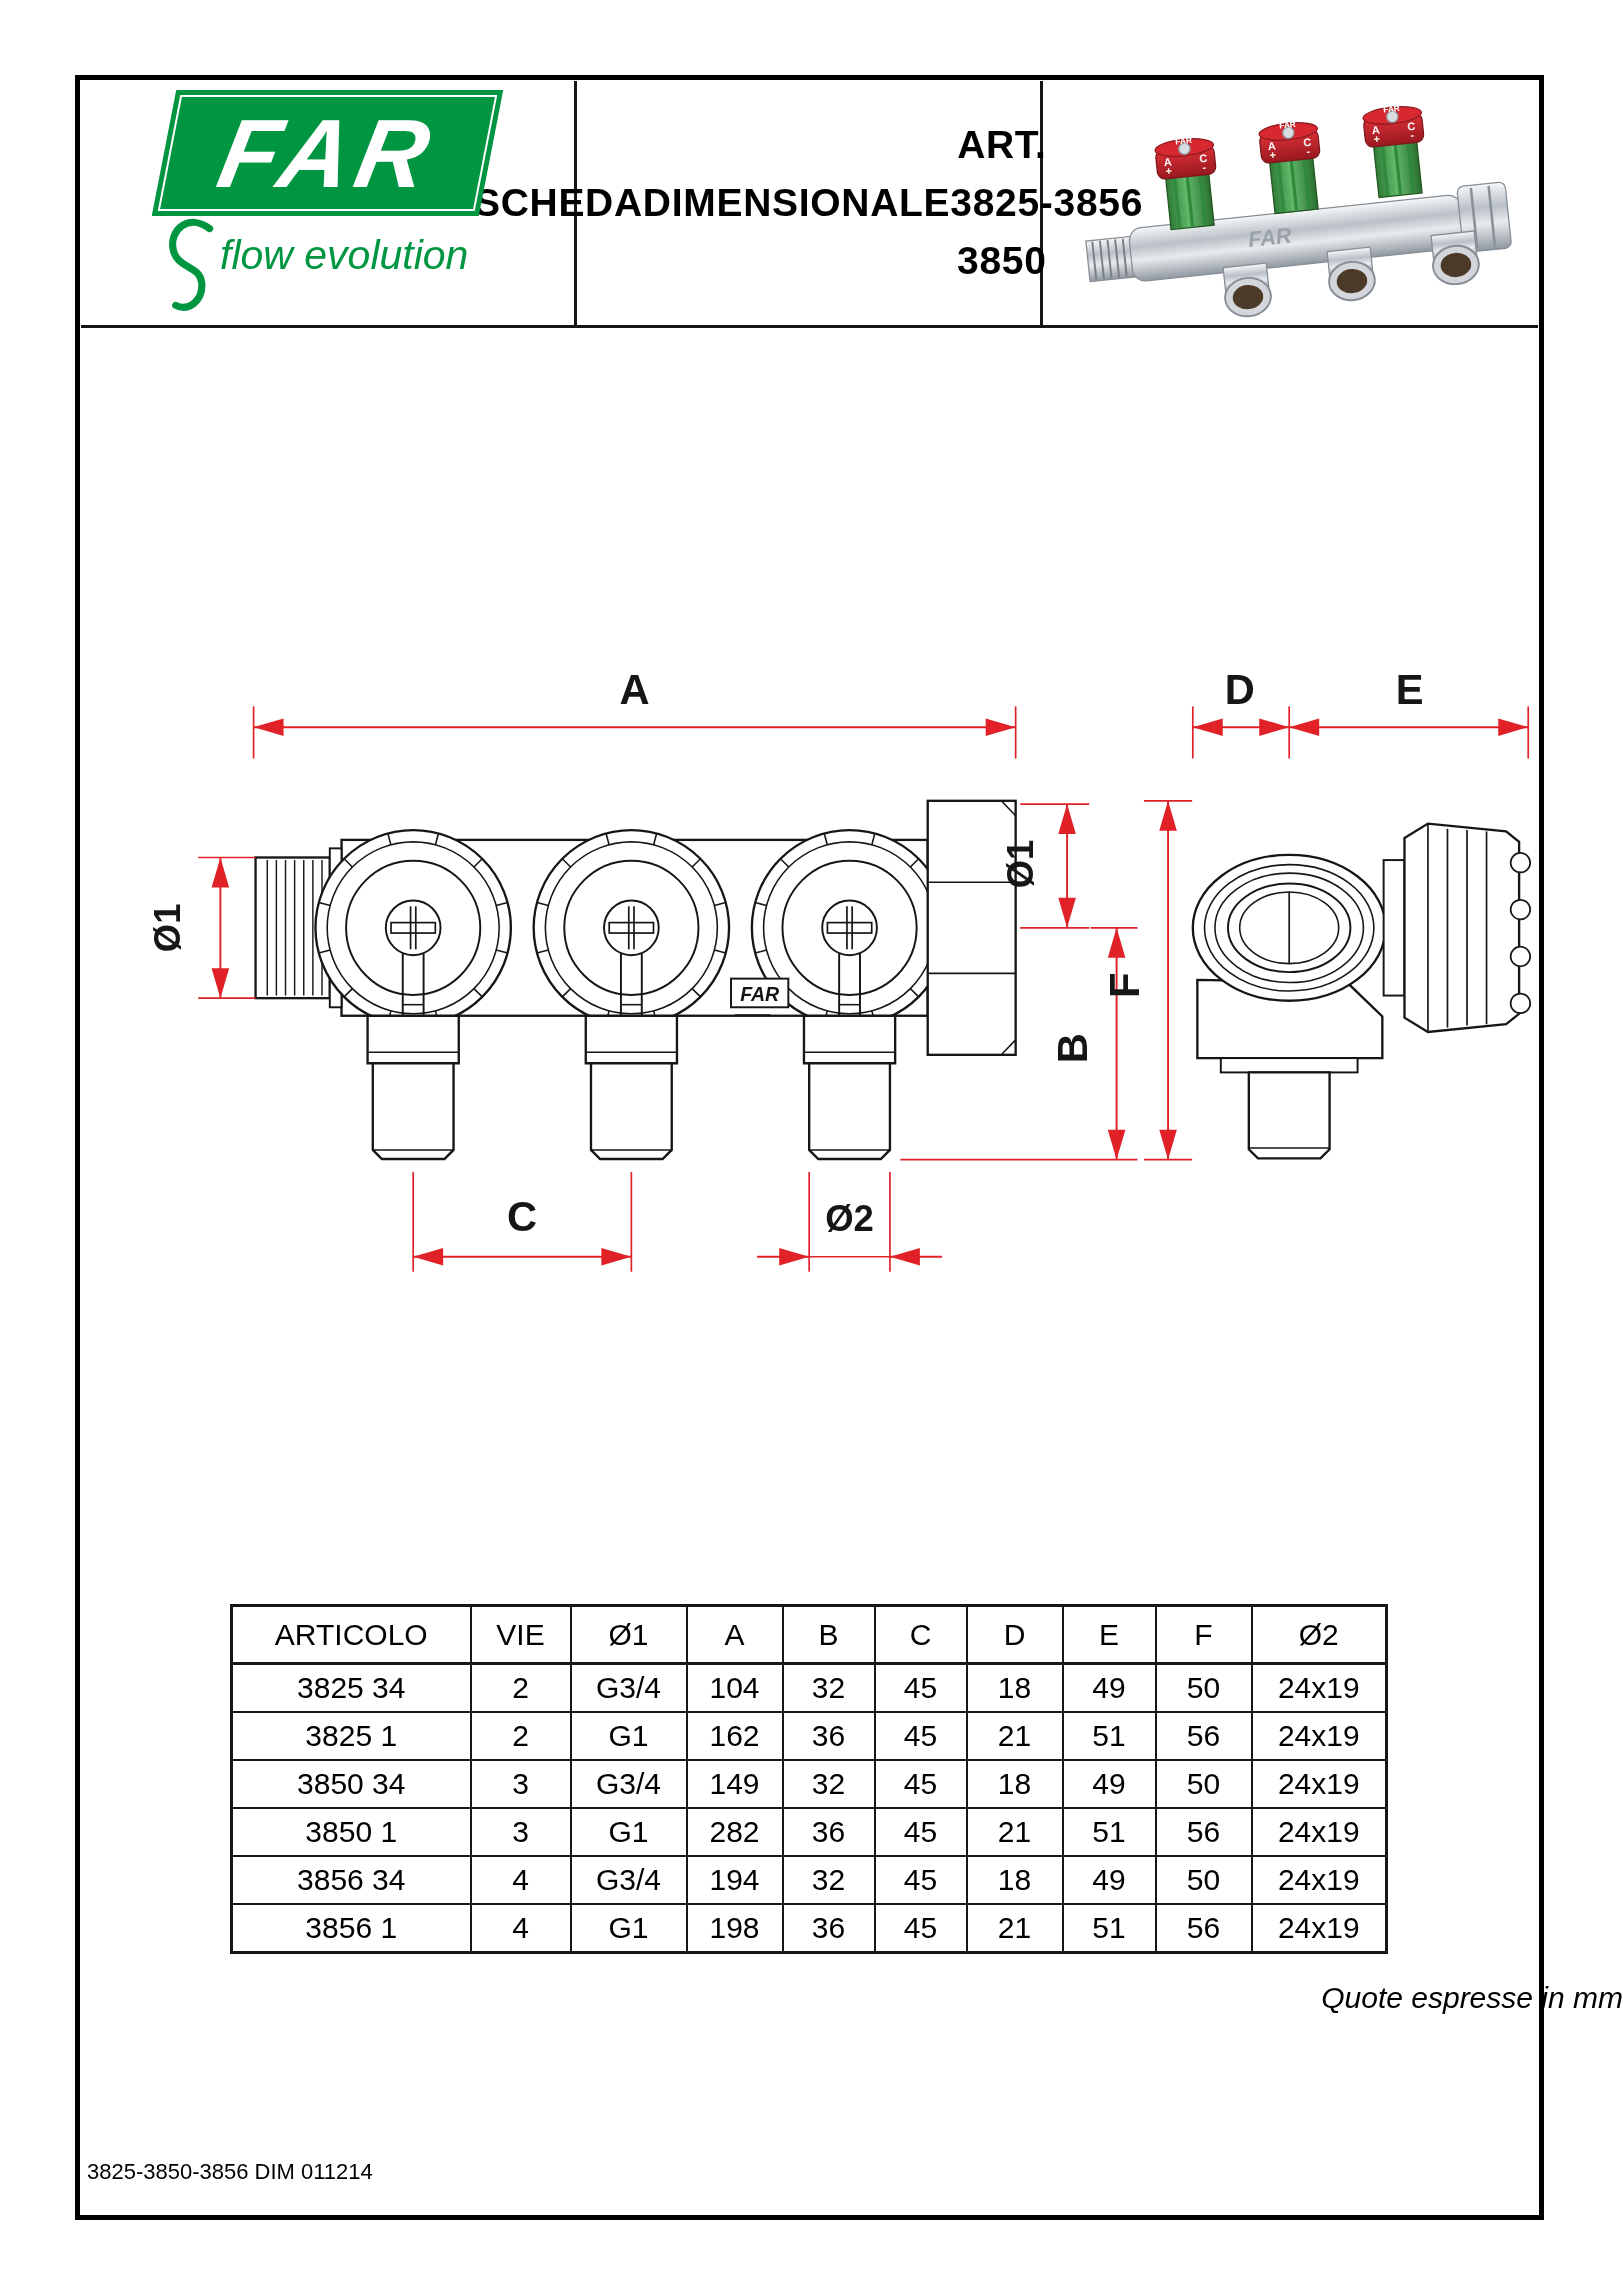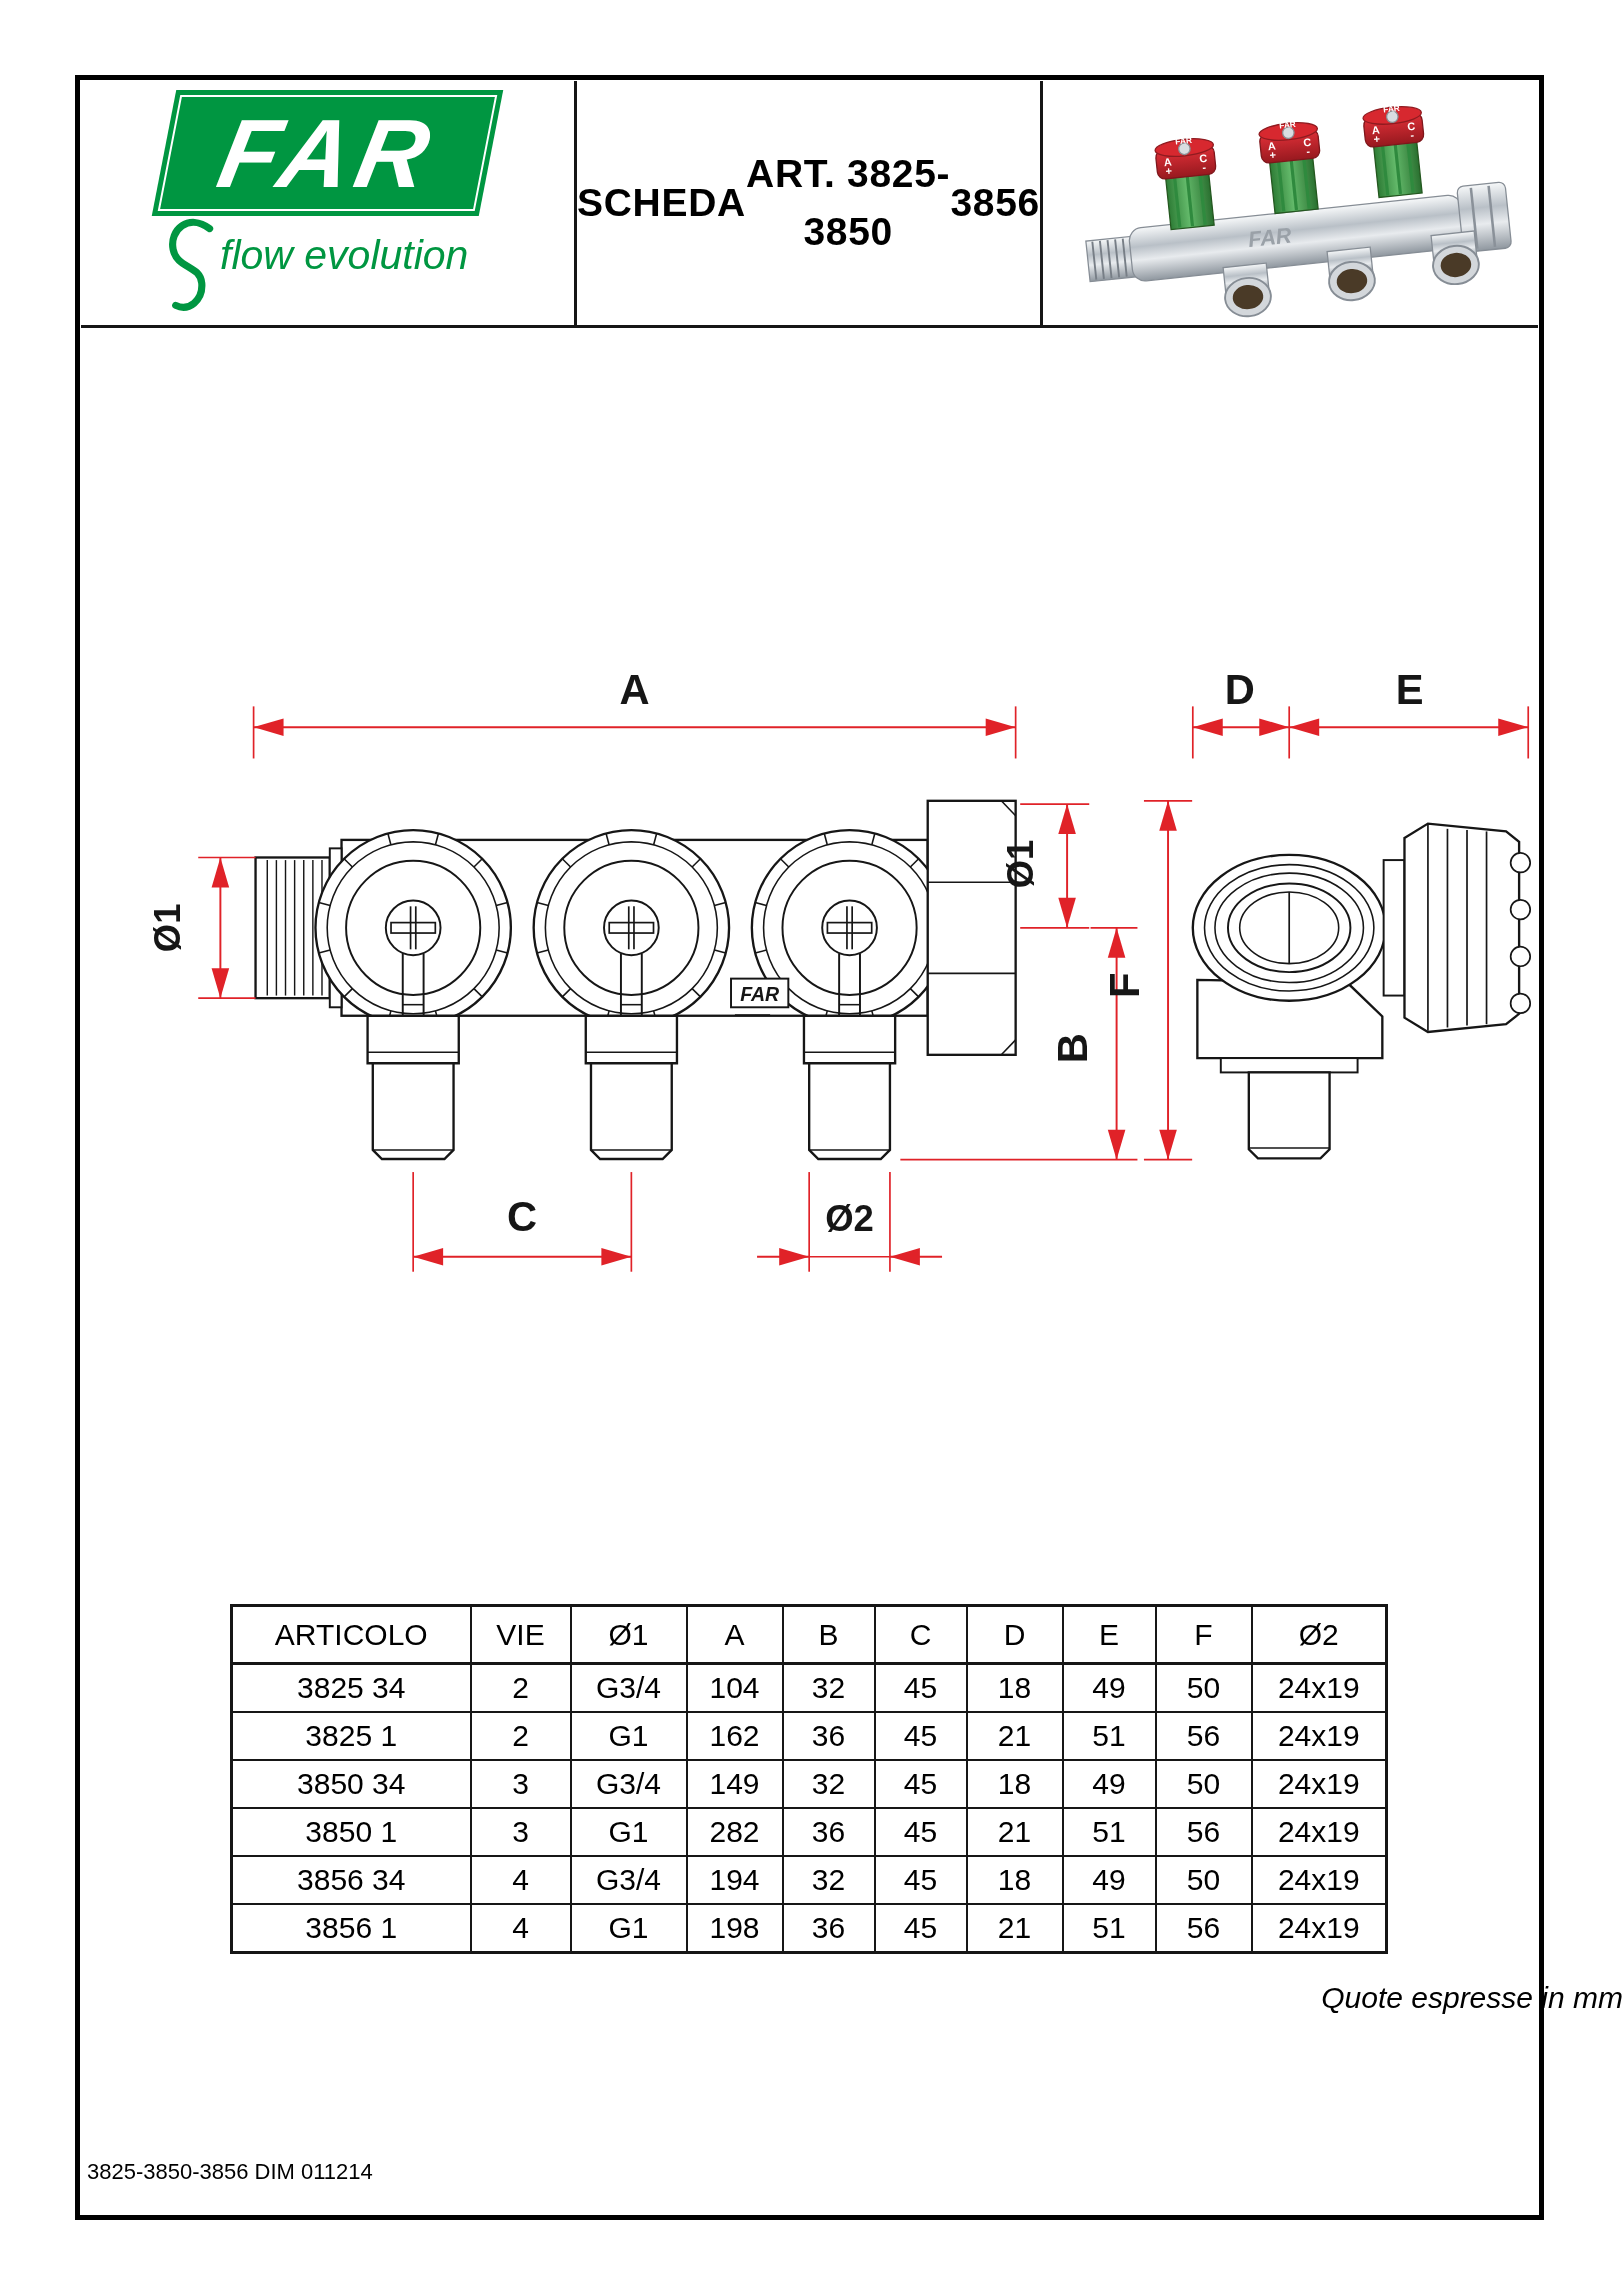--- a/index.html
+++ b/index.html
@@ -55,20 +55,21 @@
       <div class="tagline-row">
         <svg width="56" height="98" viewBox="0 0 86 150">
           <path d="M70,16 C38,-8 8,18 14,48 C20,78 56,72 58,100 C60,126 38,144 18,134" fill="none" stroke="#009641" stroke-width="11" stroke-linecap="round"></path>
         </svg>
         <span class="tagline">flow evolution</span>
       </div>
     </div>
 
     <div class="cell-title">
       <div class="title-line">SCHEDA</div>
+      <div class="title-line">DIMENSIONALE</div>
       <div class="title-line">ART. 3825-3850</div>
       <div class="title-line">3856</div>
     </div>
 
     <div class="cell-photo">
 
       <svg width="484" height="242" viewBox="0 0 740 380">
         <defs>
           <linearGradient id="chrome" x1="0" y1="0" x2="0" y2="1">
             <stop offset="0" stop-color="#f6f8f9"></stop>

